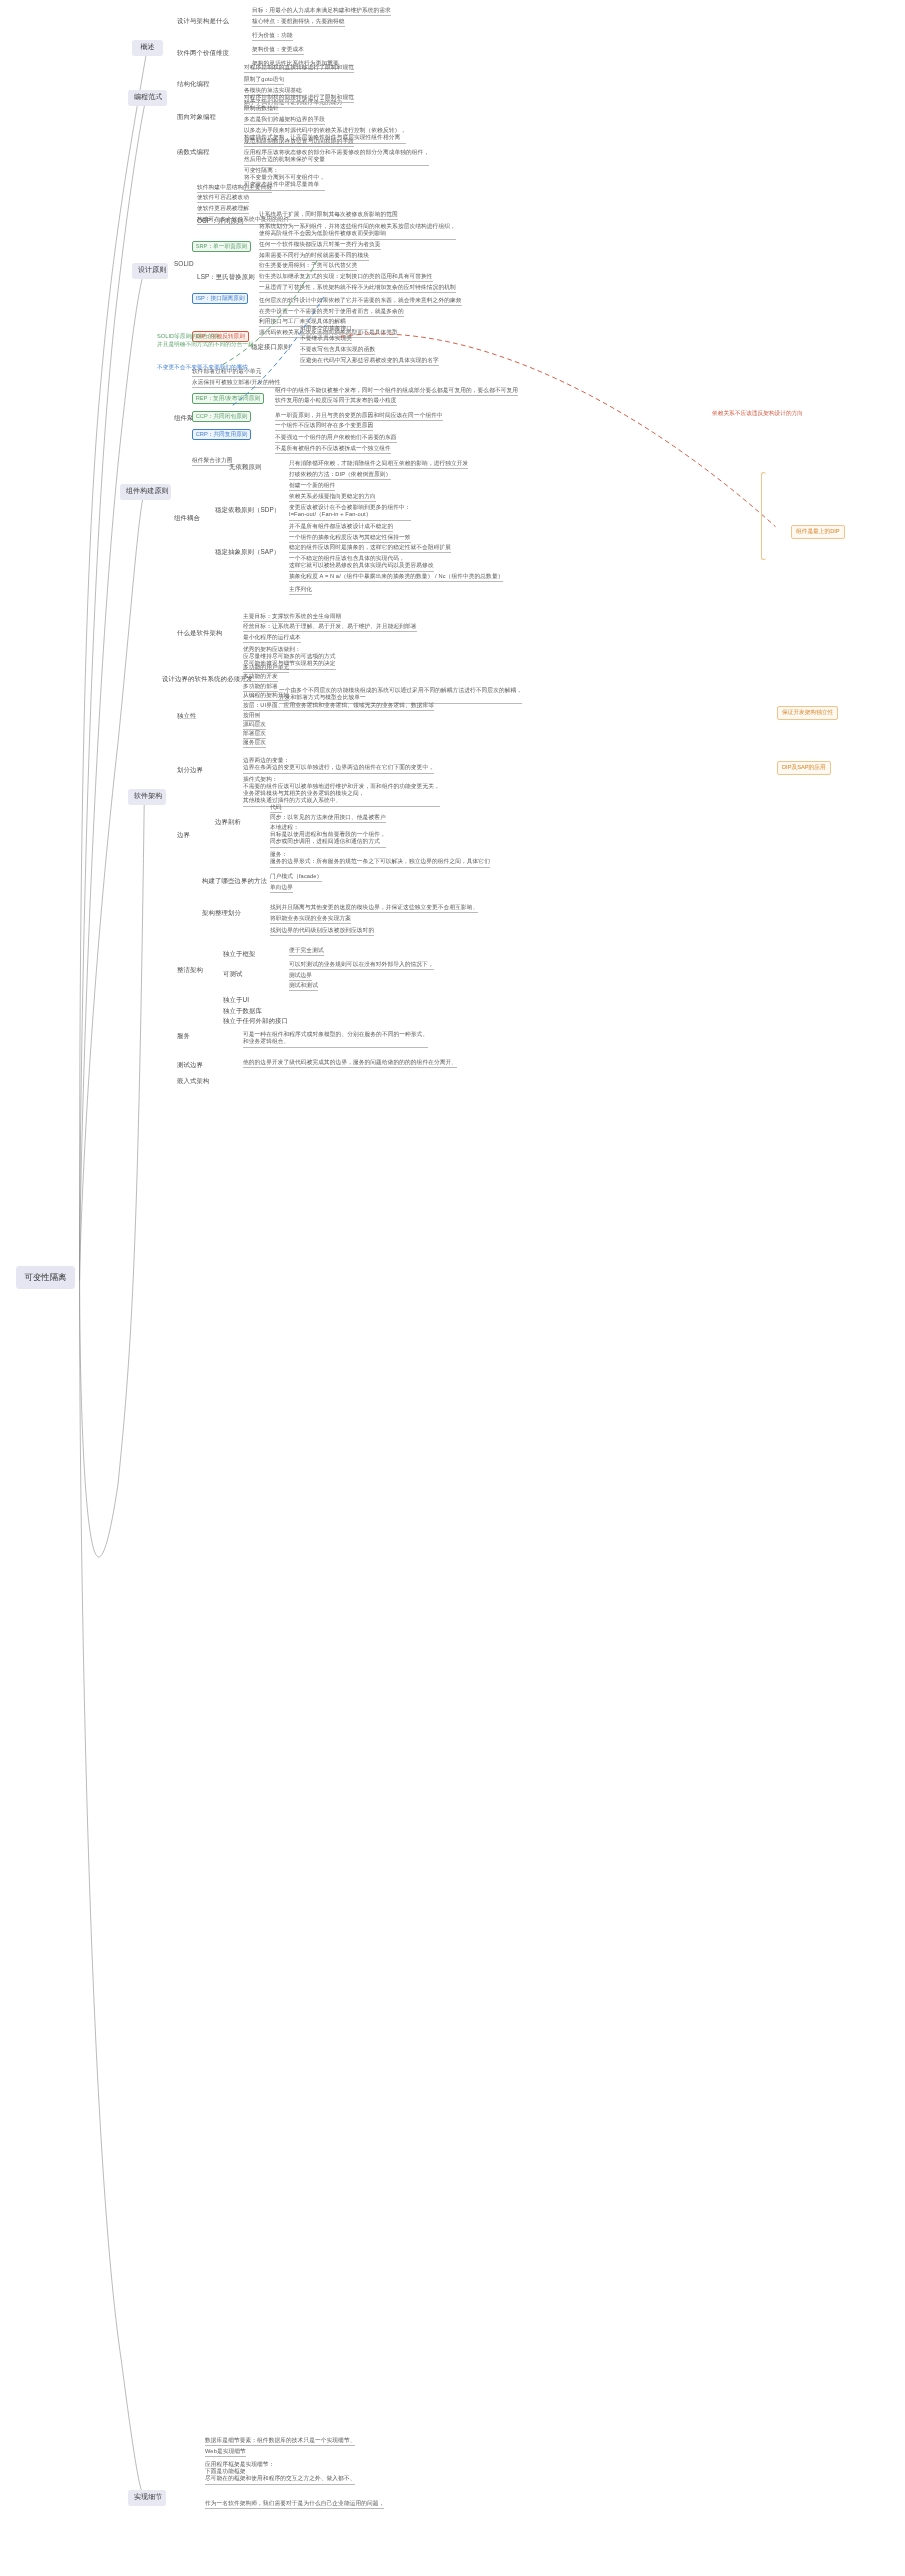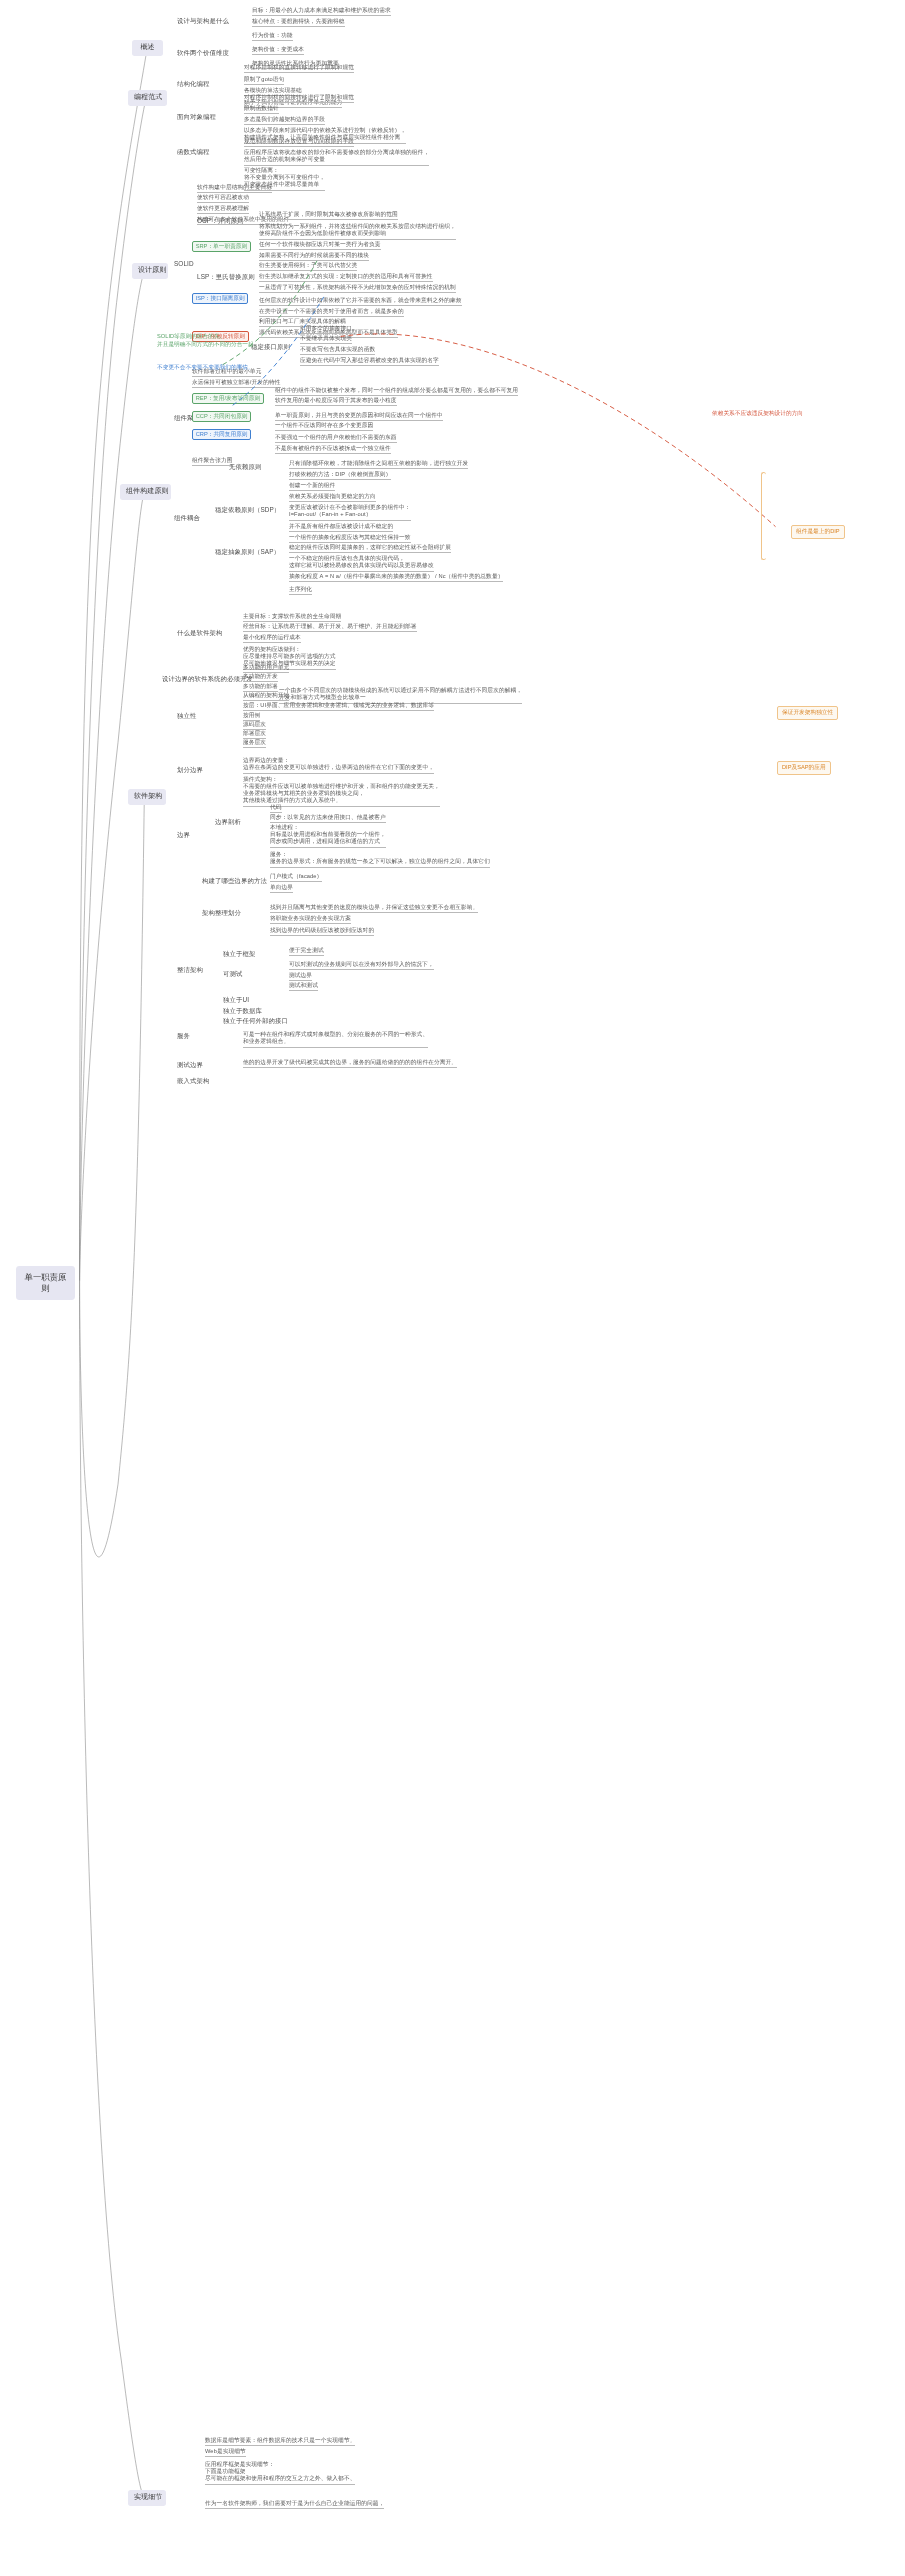--- a/index.html
+++ b/index.html
@@ -117,21 +117,21 @@
       <path d="M118,1898 C118,1500 118,900 150,560 C170,330 200,180 218,72"></path>
       <path d="M118,1898 C118,1600 130,800 175,430 C190,300 205,200 215,152"></path>
       <path d="M118,1898 C118,1700 140,1000 180,640 C195,500 205,430 214,400"></path>
       <path d="M118,1898 C118,1850 130,1500 175,1100 C195,900 205,760 214,728"></path>
       <path d="M118,1898 C118,2100 130,2500 175,2200 C195,2000 205,1860 214,1180"></path>
       <path d="M118,1898 C118,2400 135,3200 180,3500 C198,3640 208,3700 214,3700"></path>
     </g>
     <g fill="none" stroke="#9a9a9a" stroke-width="0.85"></g>
   </svg>
 
-  <div class="root-node" style="left:16px; top:1266px; width:59px;">单一职责原则</div>
+  <div class="root-node" style="left:16px; top:1266px; width:59px;">可变性隔离</div>
 
   <div class="node l1" style="left:132px; top:40px; width:31px;">概述</div>
 
   <div class="node l2" style="left:177px; top:17px;">设计与架构是什么</div>
   <div class="node leaf ul" style="left:252px; top:6.7px;">目标：用最小的人力成本来满足构建和维护系统的需求</div>
   <div class="node leaf ul" style="left:252px; top:18px;">核心特点：要想跑得快，先要跑得稳</div>
 
   <div class="node l2" style="left:177px; top:49px;">软件两个价值维度</div>
   <div class="node leaf ul" style="left:252px; top:32px;">行为价值：功能</div>
   <div class="node leaf ul" style="left:252px; top:46px;">架构价值：变更成本</div>

